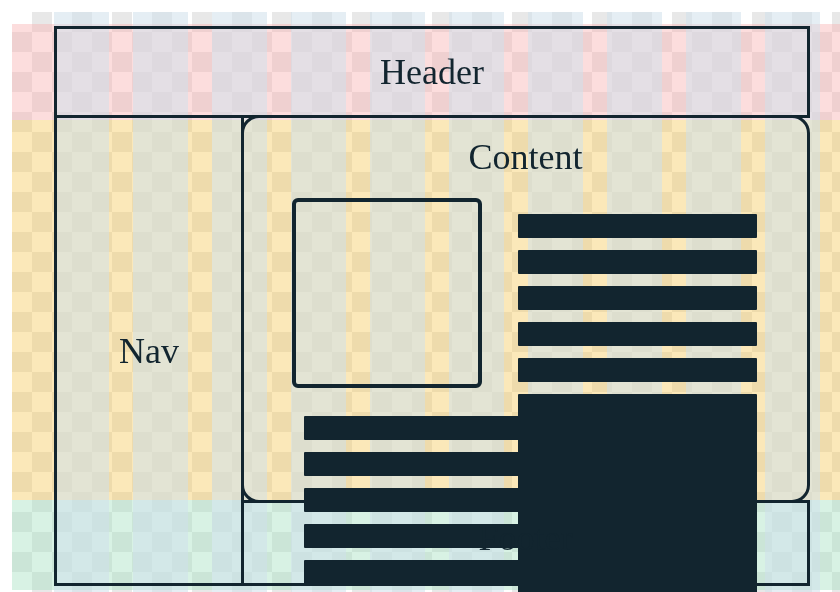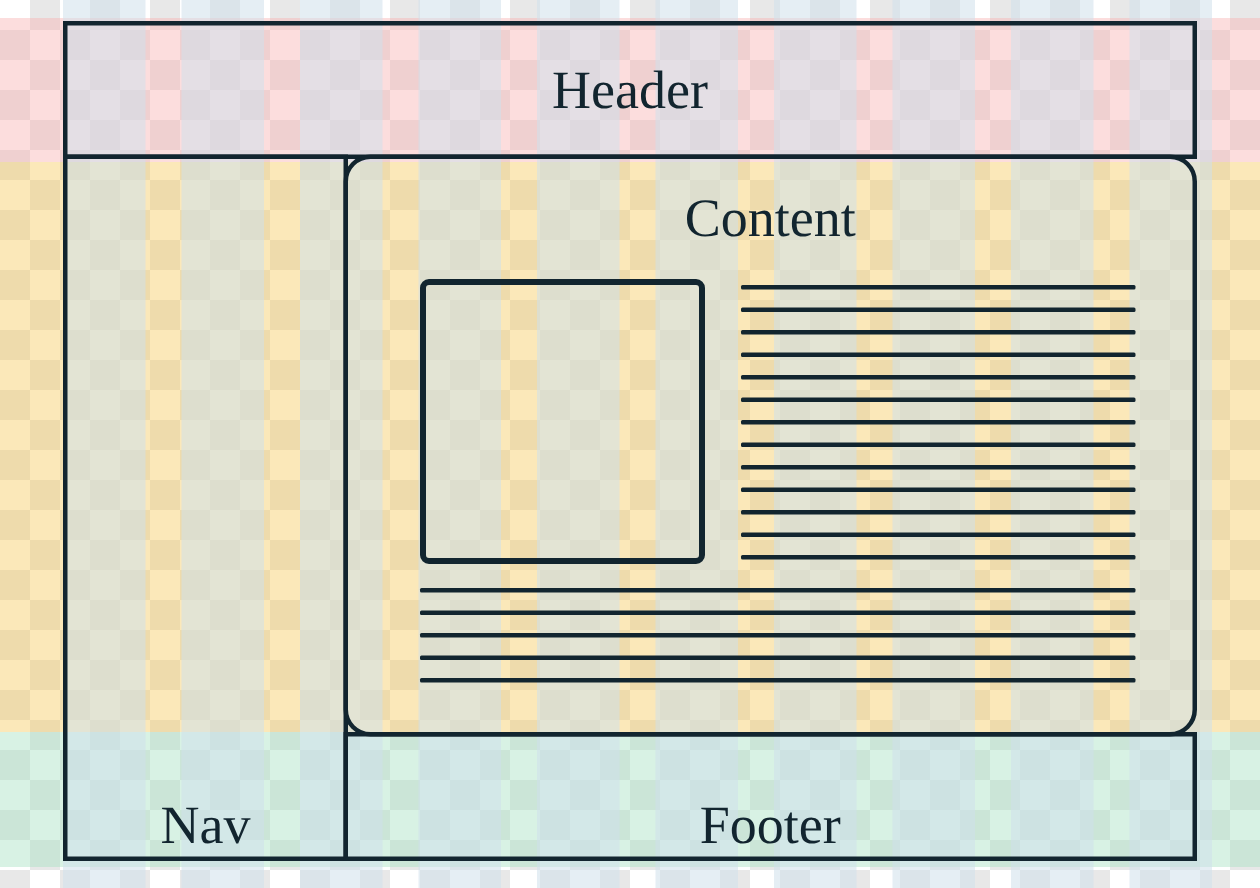--- a/index.html
+++ b/index.html
@@ -1,15 +1,15 @@
 <!DOCTYPE html>
 <html><head>
 <meta charset="utf-8">
 <style>
-  * { box-sizing: border-box; margin: 0; padding: 0; }
+  * { box-sizing: border-box; margin: 0; padding: 12px; }
   html, body { width: 840px; height: 592px; }
   body {
     font-family: Georgia, "Times New Roman", serif;
     position: relative;
     overflow: hidden;
   }
 
   
   .bg {
     position: absolute; inset: 0;
@@ -46,21 +46,21 @@
     color: #12252f;
     font-size: 36px;
     background: transparent;
   }
   .rgn-header {
     left: 0; top: 0; width: 756px; height: 92px;
     display: flex; align-items: center; justify-content: center;
   }
   .rgn-nav {
     left: 0; top: 89px; width: 190px; height: 471px;
-    display: flex; align-items: flex-end; justify-content: center;
+    display: flex; align-items: center; justify-content: center;
   }
   .rgn-content {
     left: 187px; top: 89px; width: 569px; height: 388px;
     padding-top: 18px;
     text-align: center;
     border-radius: 18px;
   }
   .rgn-footer {
     left: 187px; top: 474px; width: 569px; height: 86px;
     display: flex; align-items: flex-end; justify-content: center;

